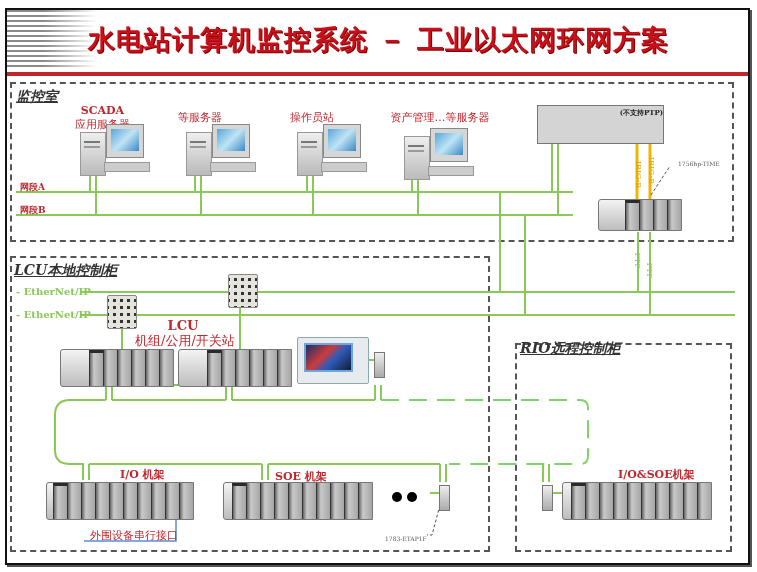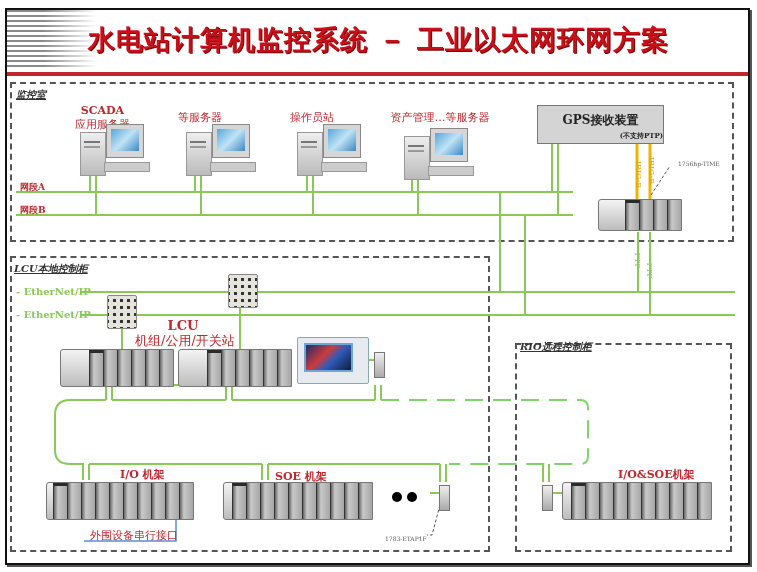--- a/index.html
+++ b/index.html
@@ -4,21 +4,21 @@
 <style>
   html,body{margin:0;padding:0;background:#fff;}
   body{width:757px;height:572px;position:relative;overflow:hidden;font-family:"DejaVu Serif",serif;}
   .frame{position:absolute;left:5px;top:8px;width:741px;height:553px;border:2px solid #111;box-shadow:2px 2px 0 #555;background:#fff;}
   .stripes{position:absolute;left:7px;top:10px;width:90px;height:60px;
     background:repeating-linear-gradient(to bottom,#8a8a8a 0 2px,#fff 2px 5px);
     -webkit-mask-image:linear-gradient(to right,#000 40%,transparent);mask-image:linear-gradient(to right,#000 40%,transparent);}
   .title{position:absolute;left:0;width:757px;top:22px;text-align:center;color:#c8101a;font-family:"DejaVu Sans",sans-serif;font-weight:bold;font-size:27px;letter-spacing:1px;text-shadow:1px 1px 0 #7a0000;}
   .redbar{position:absolute;left:7px;top:72px;width:741px;height:4px;background:#c0272d;}
   .zone{position:absolute;border:2px dashed #555;}
-  .zlabel{position:absolute;font-style:italic;font-weight:bold;font-size:10px;color:#333;text-decoration:underline;}
+  .zlabel{position:absolute;font-style:italic;font-weight:bold;font-size:14px;color:#333;text-decoration:underline;}
   .lbl{position:absolute;color:#c0272d;font-weight:bold;font-size:11px;text-align:center;white-space:nowrap;}
   .lbl-big{font-size:13px;}
   .netlbl{position:absolute;color:#8ac858;font-weight:bold;font-size:10px;white-space:nowrap;}
   .small{position:absolute;font-size:6px;color:#555;white-space:nowrap;}
   svg{position:absolute;left:0;top:0;}
   .pc{position:absolute;width:68px;height:52px;}
   .tower{position:absolute;left:0;top:8px;width:24px;height:42px;background:linear-gradient(#eee,#bbb);border:1px solid #999;}
   .tower:before{content:"";position:absolute;left:3px;top:8px;width:16px;height:2px;background:#777;box-shadow:0 5px 0 #999;}
   .monitor{position:absolute;left:26px;top:0;width:36px;height:32px;background:#d6d6d6;border:1px solid #888;}
   .monitor:after{content:"";position:absolute;left:4px;top:4px;width:28px;height:22px;background:linear-gradient(135deg,#59a6d8,#bfe3f5 50%,#3b88c4);}
@@ -144,21 +144,20 @@
 <div class="pc" style="left:404px;top:128px;">
     <div class="tower"></div>
     <div class="monitor"></div>
     <div class="kbd"></div>
   </div>
 
 <div class="lbl" style="left:20px;top:181px;font-size:9px;">网段A</div>
 <div class="lbl" style="left:20px;top:204px;font-size:9px;">网段B</div>
 
 <div class="gps">
-  <div style="margin-top:6px">GPS接收装置</div>
   <span class="sub">(不支持PTP)</span>
 </div>
 <div class="small" style="left:625px;top:170px;color:#e0a000;font-size:8px;transform:rotate(90deg);">IRIG-B</div>
 <div class="small" style="left:638px;top:166px;color:#e0a000;font-size:8px;transform:rotate(90deg);">IRIG-B</div>
 <div class="small" style="left:678px;top:160px;">1756hp-TIME</div>
 <div class="rack" style="left:598px;top:199px;width:82px;height:30px;">
     <div class="mods">
       <div class="mod"></div>
       <div class="mod"></div>
       <div class="mod"></div>

